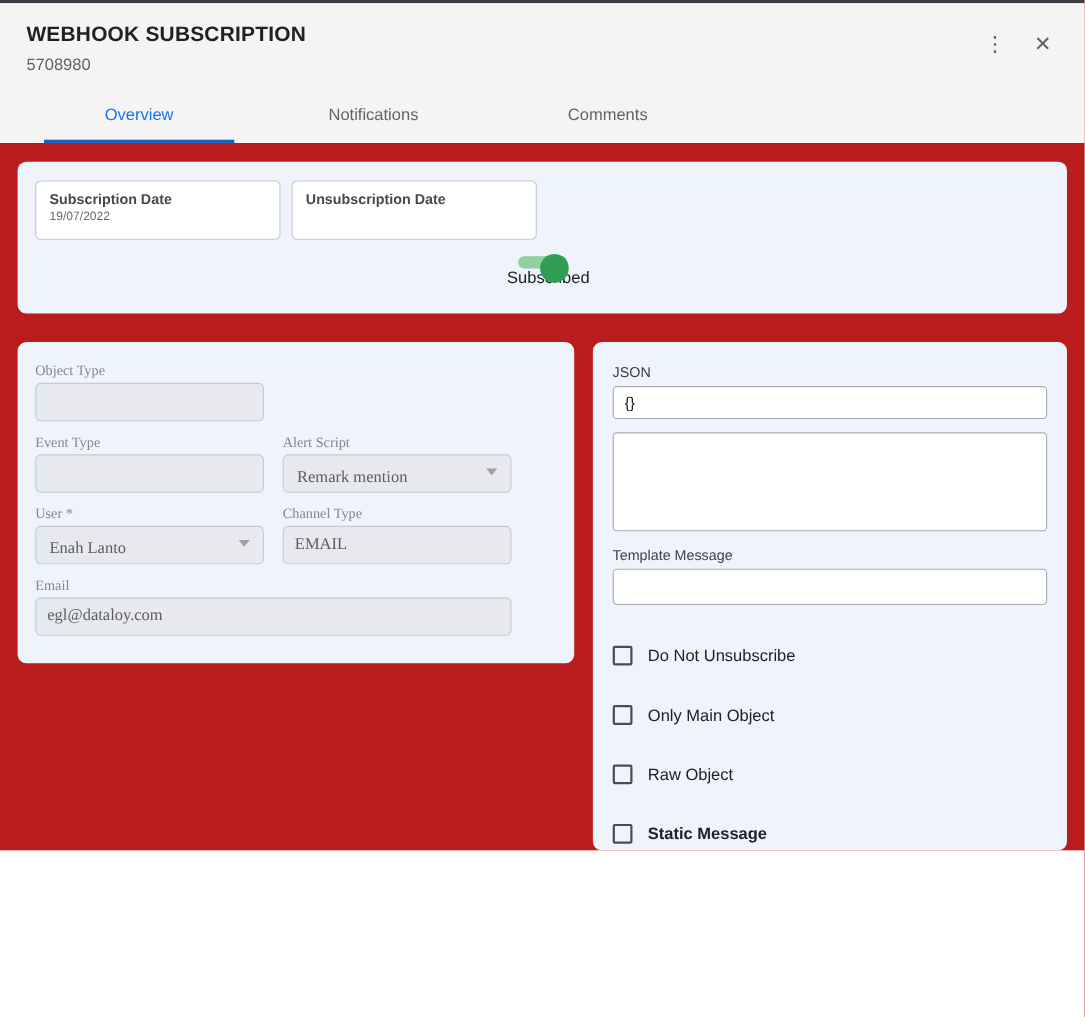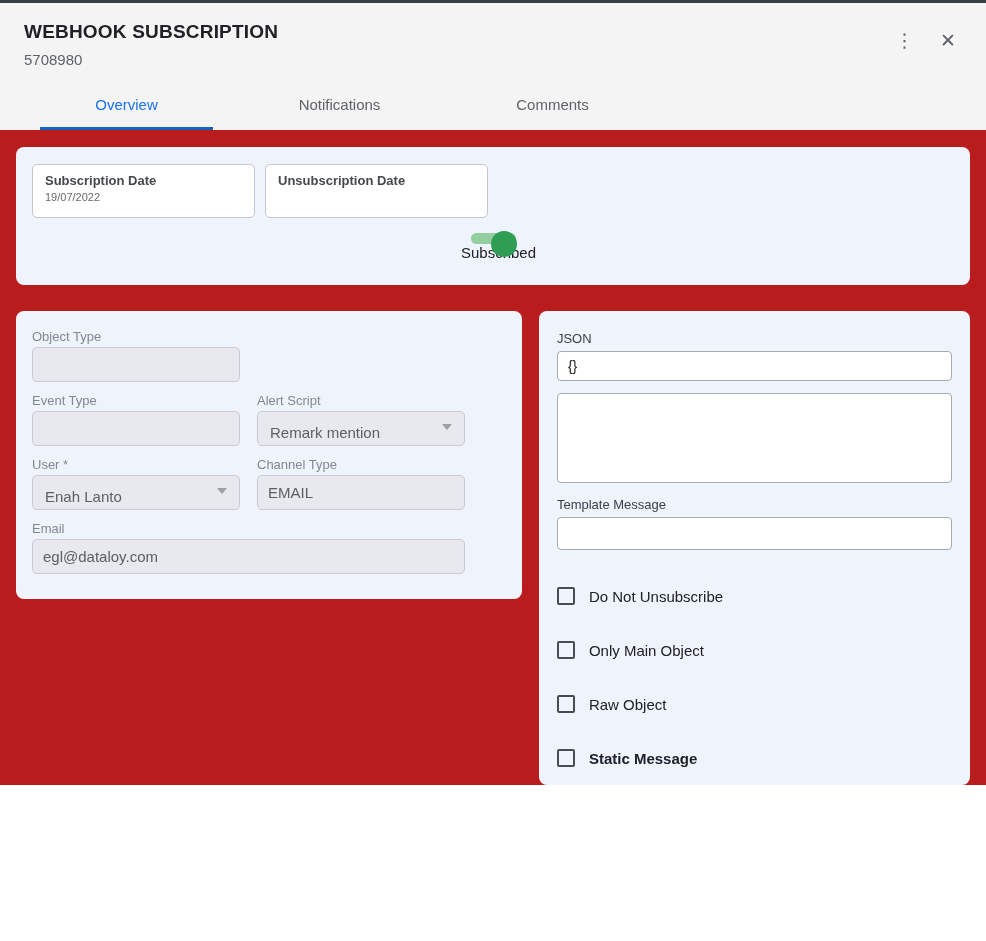--- a/index.html
+++ b/index.html
@@ -42,37 +42,37 @@
   .toggle-row { display: flex; align-items: center; margin-top: 15px; height: 28px; flex-direction: column; }
   .switch { width: 45px; height: 22px; border-radius: 11px; position: relative; cursor: pointer; }
   .switch .knob { width: 26px; height: 26px; border-radius: 50%; position: absolute;
                   right: -1px; top: -2px; }
   .toggle-label { margin-left: 11px; font-size: 15px; color: #202124; }
 
   
   .columns { display: flex; gap: 17px; align-items: flex-start; }
 
   
-  .panel-b { width: 531px; padding: 18px 16px 14px; }
+  .panel-b { width: 531px; padding: 18px 16px 14px; font-family: Liberation Serif, serif; }
   .grid2 { display: grid; grid-template-columns: 208px 208px; column-gap: 17px; }
   .fgroup { margin-bottom: 11px; }
   .span2 { grid-column: 1 / -1; }
   .flabel { font-size: 13px; color: #84888e; margin-bottom: 3px; }
   .dis-input, .select-field {
     width: 100%; height: 35px; background: #e7e9ee; border: 1px solid #c7cbd1;
     border-radius: 5px; font-size: 15px; color: #5c6065; font-family: inherit;
   }
   .dis-input { padding: 0 10px; }
   .select-field { display: flex; align-items: flex-start; justify-content: space-between;
                   padding: 12px 12px; cursor: default; }
   .caret { width: 0; height: 0; border-left: 5px solid transparent;
            border-right: 5px solid transparent; border-top: 6px solid #9aa0a6; }
 
   
-  .panel-c { width: 452px; padding: 20px 18px 18px; }
+  .panel-c { width: 452px; padding: 20px 18px 6px; }
   .cgroup-json { margin-bottom: 12px; }
   .clabel { font-size: 13px; color: #3c4043; margin-bottom: 5px; }
   .clabel-expr { margin-bottom: 14px; }
   .white-input { width: 100%; background: #ffffff; border: 1px solid #a6aab1;
                  border-radius: 4px; font-family: inherit; color: #202124; }
   .json-input { height: 30px; padding: 0 10px; font-size: 14px; }
   .expr-area { height: 90px; resize: none; padding: 8px 10px; font-size: 14px;
                margin-bottom: 14px; display: block; }
   .tmpl-group { margin-bottom: 37px; }
   .tmpl-input { height: 33px; padding: 0 10px; font-size: 14px; }

